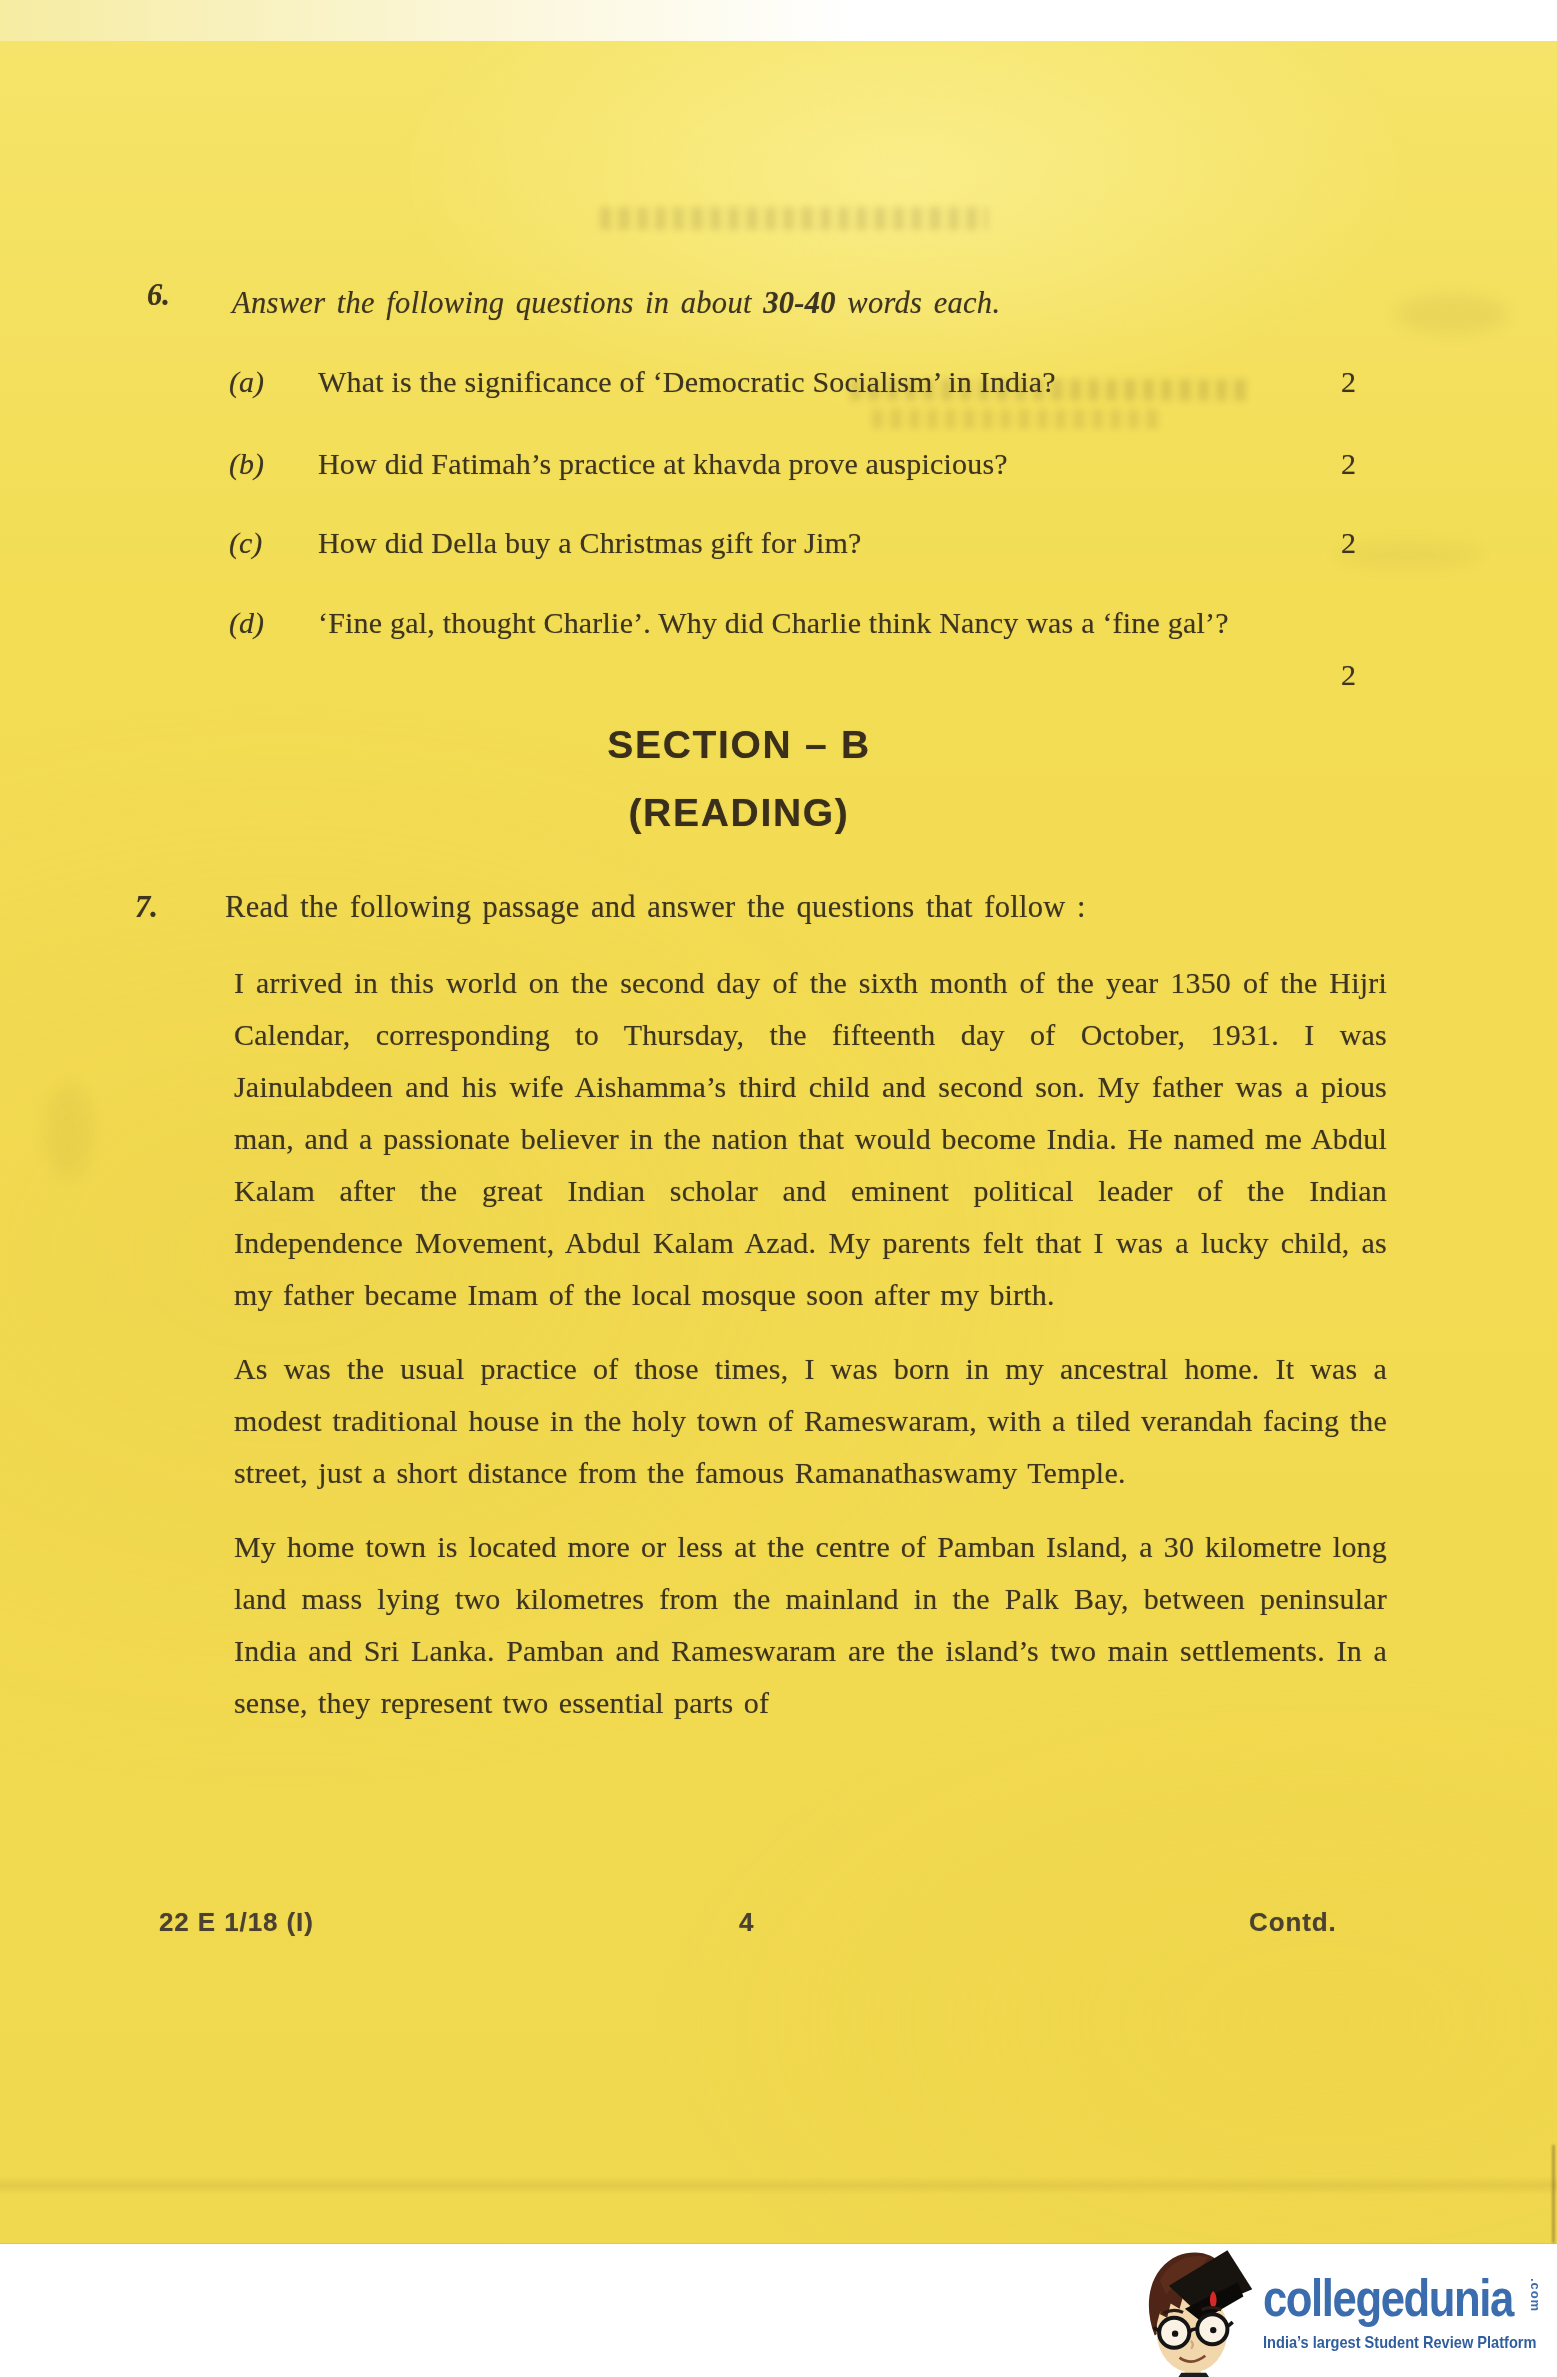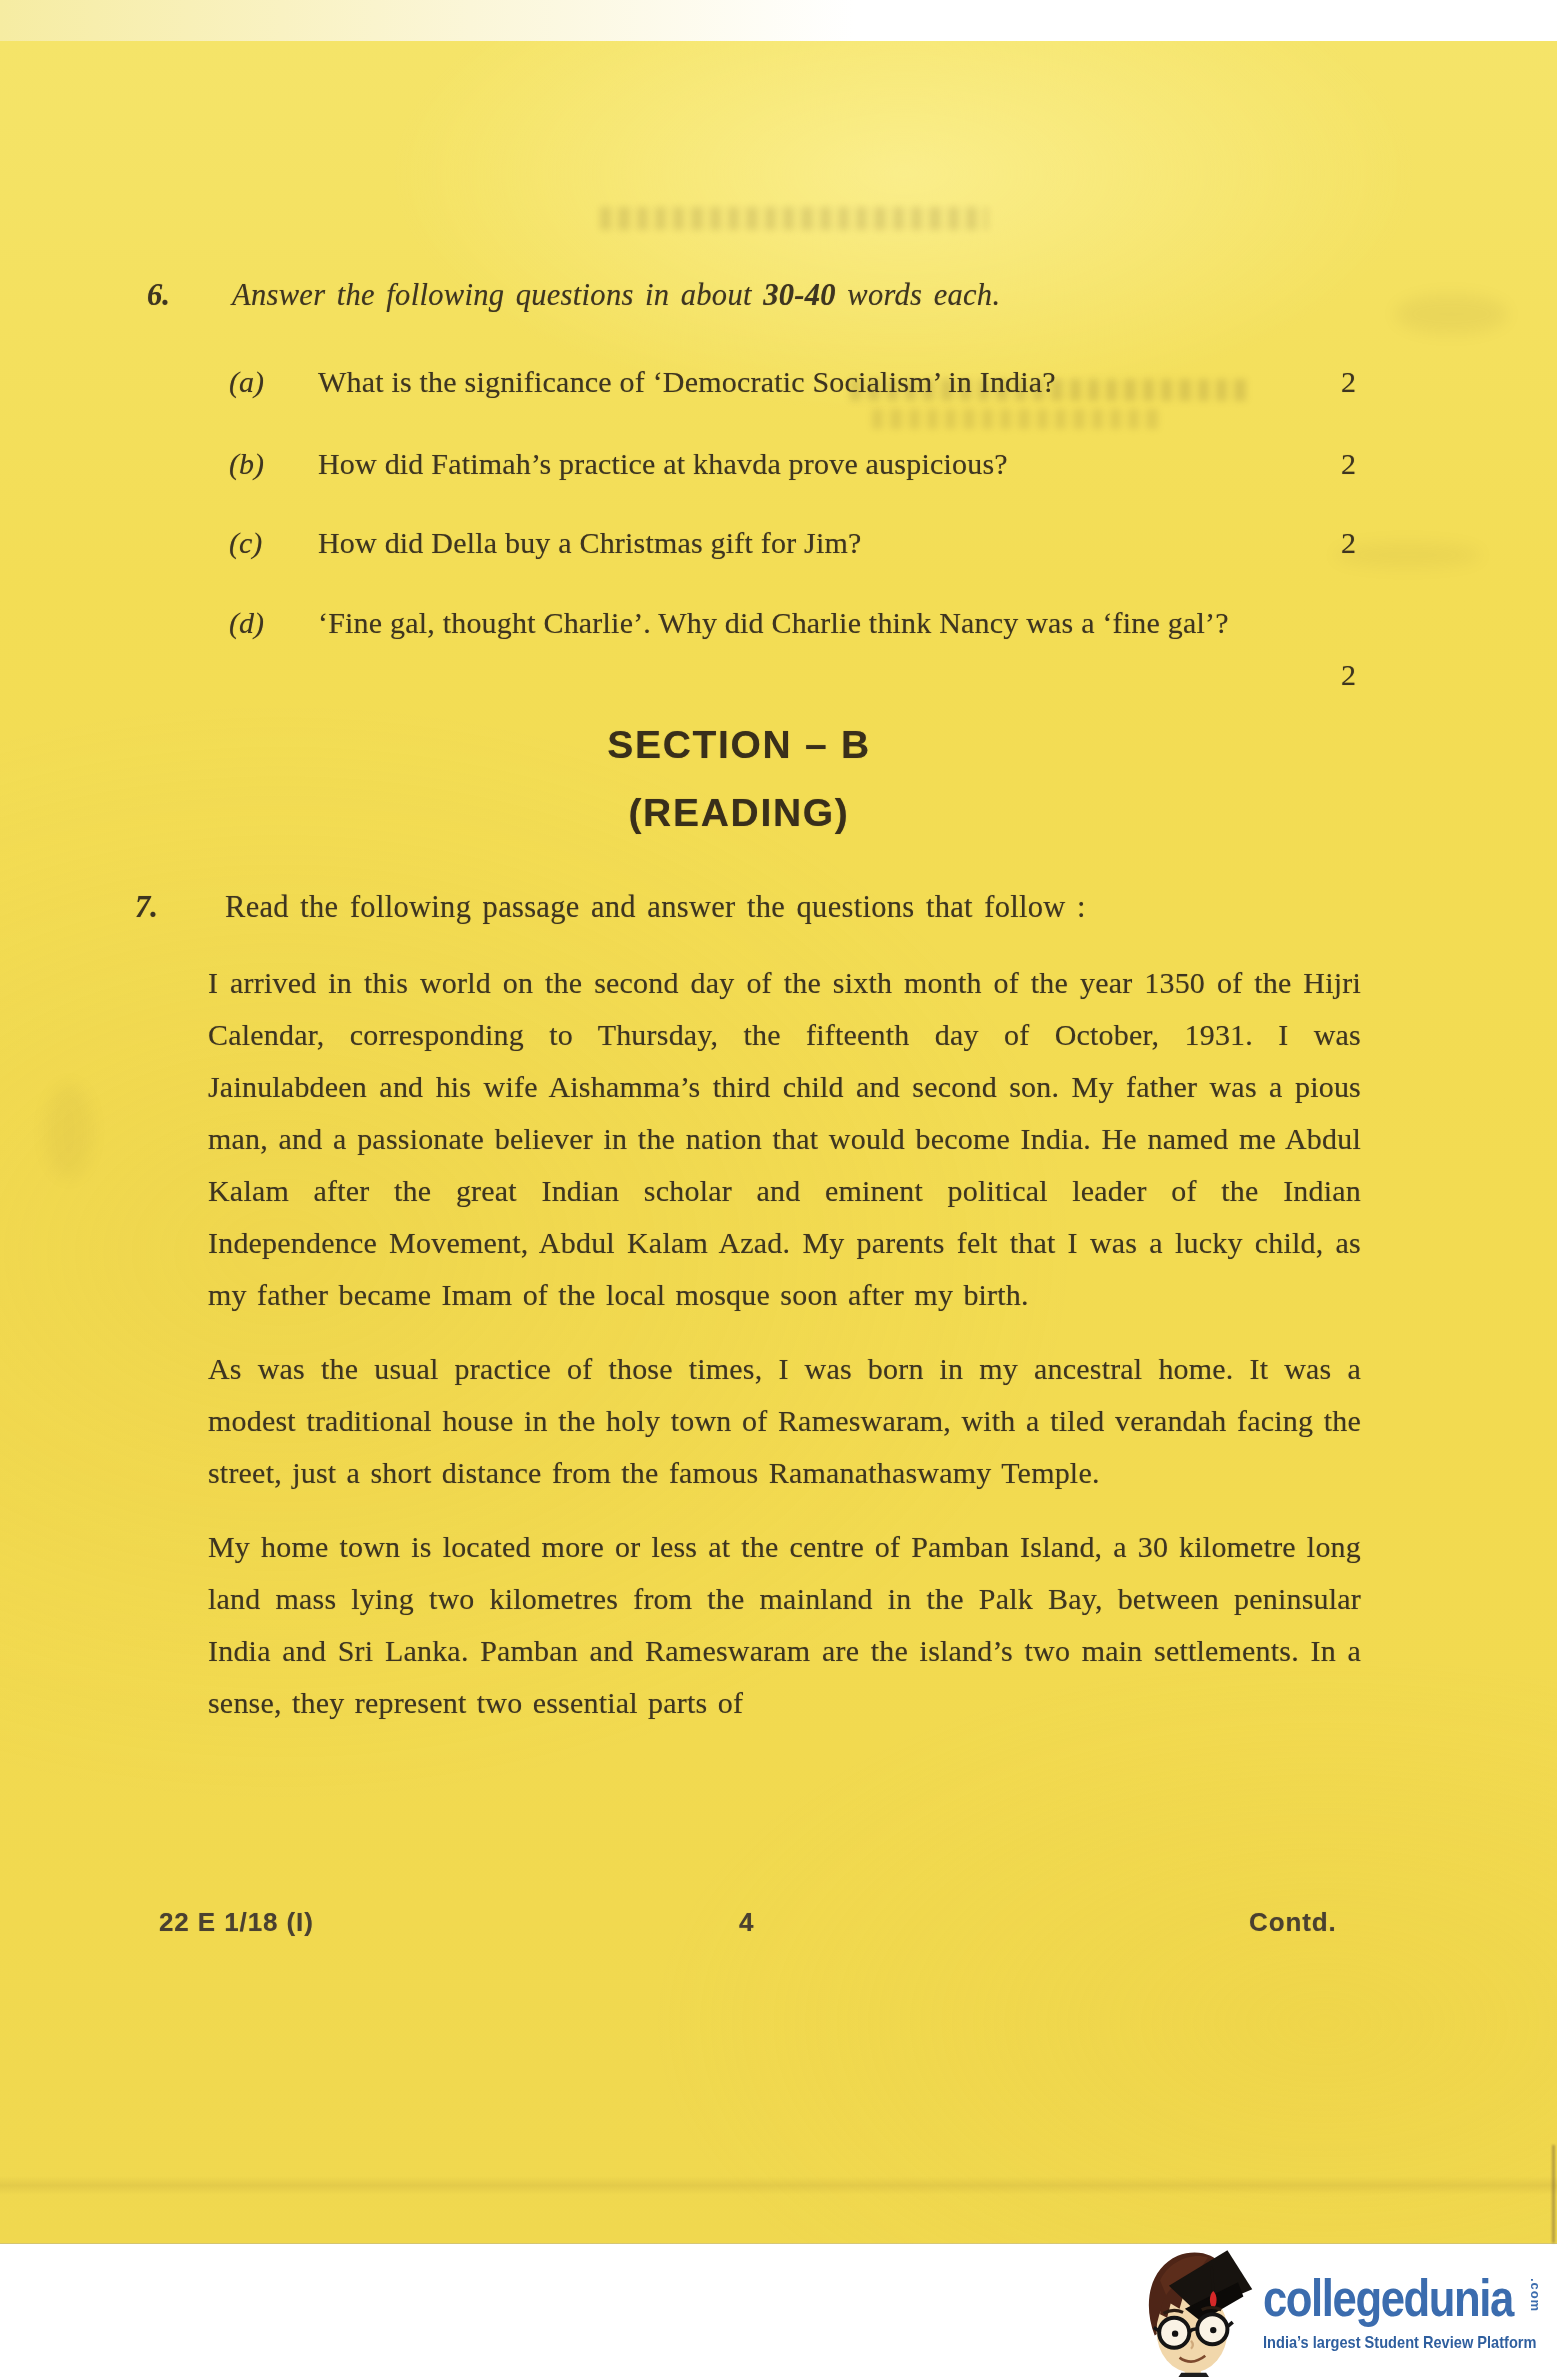--- a/index.html
+++ b/index.html
@@ -22,21 +22,21 @@
       radial-gradient(ellipse 1134px 785px at 18% 55%, rgba(228,198,62,0.22), rgba(228,198,62,0) 70%),
       radial-gradient(ellipse 959px 523px at 85% 90%, rgba(235,205,60,0.25), rgba(235,205,60,0) 70%),
       linear-gradient(180deg, #f5e469 0%, #f3dd55 25%, #f2da50 70%, #f0d84f 100%);
     border-bottom:1.7px solid rgba(175,160,120,0.45);
   }
   .ink { color:#3e3520; text-shadow:0 0 0.9px rgba(62,53,32,0.45); }
 
   
   .q6-row { position:absolute; top:237px; left:147px; width:1186px; font-size:30.5px; }
   .q-number { font-style:italic; font-weight:700; }
-  .q6-instr { position:absolute; left:85px; top:0; width:1081px; font-style:italic; letter-spacing:0.3px; word-spacing:3.5px; }
+  .q6-instr { position:absolute; left:85px; top:8px; width:1081px; font-style:italic; letter-spacing:0.3px; word-spacing:3.5px; }
   .q6-instr .bold { font-weight:700; }
 
   .subq { position:absolute; left:0; width:1558px; font-size:30px; }
   .subq .sub-label { position:absolute; left:229px; font-style:italic; }
   .subq .sub-text  { position:absolute; left:302px; width:959px; letter-spacing:0.2px;margin-left:16px; }
   .subq .sub-mark  { position:absolute; left:1304px; width:52px; text-align:right; }
   .subq-a { top:324px; } .subq-b { top:406px; } .subq-c { top:485px; } .subq-d { top:565px; }
   .d-mark { position:absolute; top:617px; left:1304px; width:52px; text-align:right; font-size:30px; }
 
   
@@ -47,21 +47,21 @@
     text-shadow:0 0 0.9px rgba(57,47,26,0.5);
   }
   .section-title { top:682px; }
   .section-subtitle { top:750px; }
 
   
   .q7-row { position:absolute; top:849px; left:135px; width:1221px; font-size:30.5px; }
   .q7-instr { position:absolute; left:90px; top:0; width:1134px; letter-spacing:0.3px; word-spacing:3.5px; }
 
   
-  .passage { position:absolute; left:208px; top:916px; width:1153px; font-size:30px; line-height:52px; text-align:justify; letter-spacing:0.2px; word-spacing:2.6px; }
+  .passage { position:absolute; left:234px; top:916px; width:1153px; font-size:30px; line-height:52px; text-align:justify; letter-spacing:0.2px; word-spacing:2.6px; }
   .passage p { margin:0 0 22px 0; }
 
   
   .footer-code, .footer-page, .footer-contd {
     position:absolute; top:1866px;
     font-family:"Liberation Sans", sans-serif; font-weight:700;
     font-size:26px; color:#4a4130; letter-spacing:0.9px;
     text-shadow:0 0 0.9px rgba(74,65,48,0.4);
     margin-left:28px;
   }

